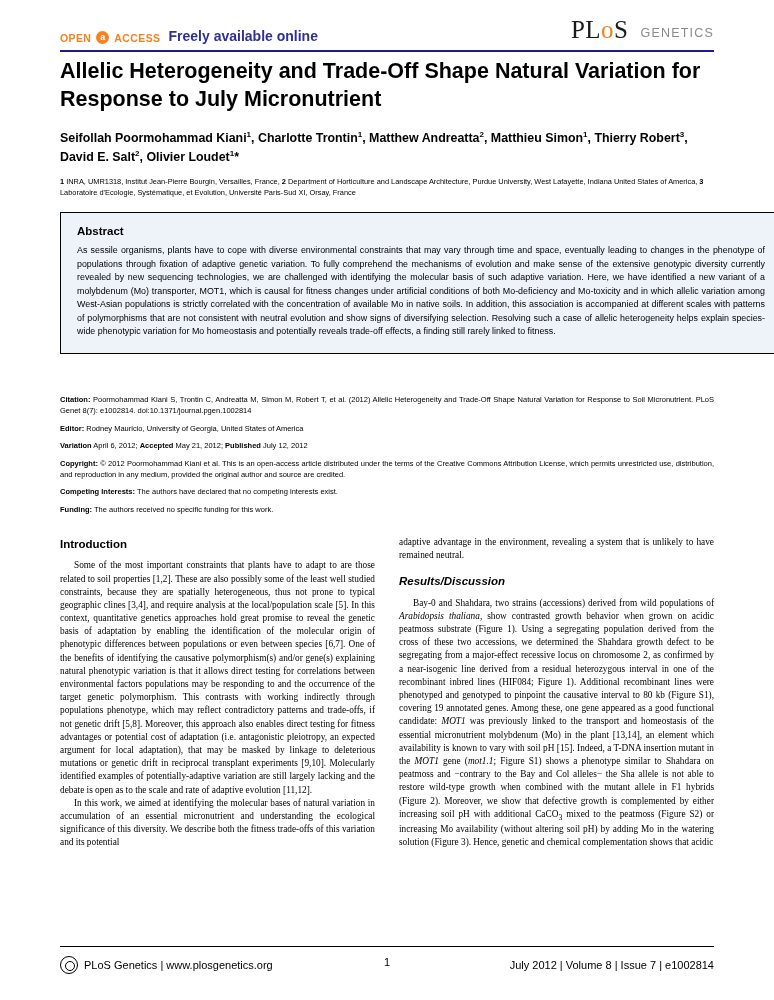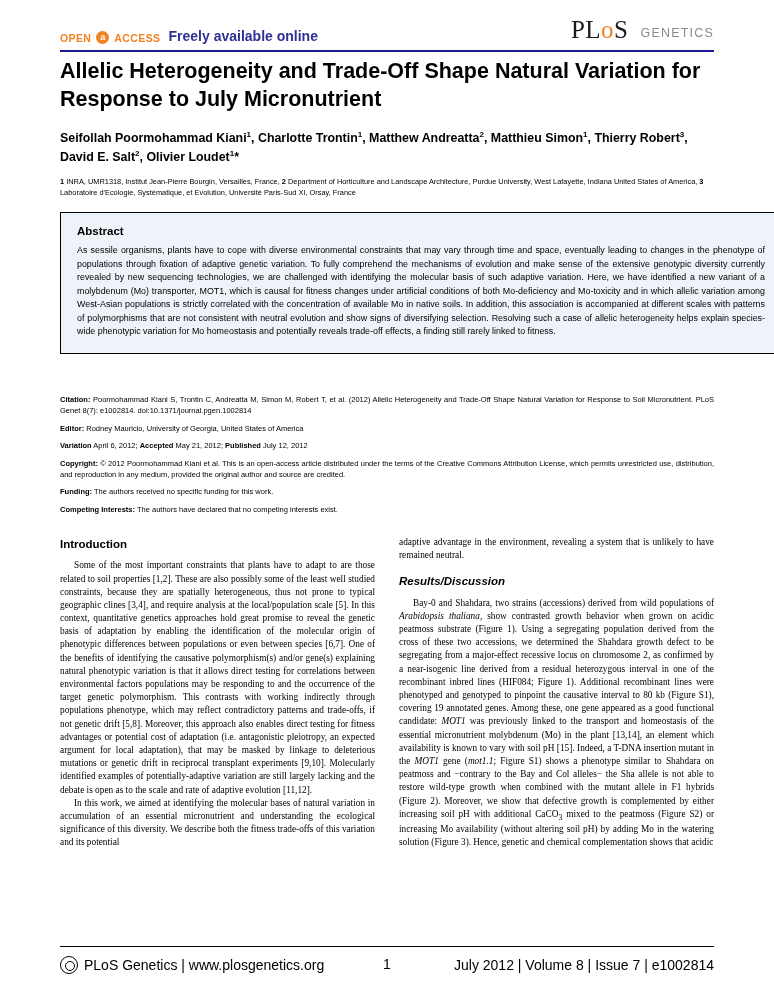--- a/index.html
+++ b/index.html
@@ -195,21 +195,21 @@
 
   
   .footer {
     position: absolute;
     left: 60px; top: 946px;
     width: 654px;
     height: 30px;
     border-top: 1px solid #000;
     padding-top: 6px;
     font-family: "Liberation Sans", sans-serif;
-    font-size: 14px;
+    font-size: 11px;
     display: flex;
     align-items: center;
   }
   .footer-logo {
     width: 18px; height: 18px;
     border-radius: 50%;
     border: 1.4px solid #000;
     margin-right: 6px;
     position: relative;
     flex: none;
@@ -261,22 +261,22 @@
   <div class="abstract-box">
     <div class="abstract-h">Abstract</div>
     <div class="abstract-t">As sessile organisms, plants have to cope with diverse environmental constraints that may vary through time and space, eventually leading to changes in the phenotype of populations through fixation of adaptive genetic variation. To fully comprehend the mechanisms of evolution and make sense of the extensive genotypic diversity currently revealed by new sequencing technologies, we are challenged with identifying the molecular basis of such adaptive variation. Here, we have identified a new variant of a molybdenum (Mo) transporter, MOT1, which is causal for fitness changes under artificial conditions of both Mo-deficiency and Mo-toxicity and in which allelic variation among West-Asian populations is strictly correlated with the concentration of available Mo in native soils. In addition, this association is accompanied at different scales with patterns of polymorphisms that are not consistent with neutral evolution and show signs of diversifying selection. Resolving such a case of allelic heterogeneity helps explain species-wide phenotypic variation for Mo homeostasis and potentially reveals trade-off effects, a finding still rarely linked to fitness.</div>
   </div>
 
   <div class="meta">
     <p><b>Citation:</b> <span>Poormohammad  Kiani S, Trontin C, Andreatta M, Simon M, Robert T, et al. (2012) Allelic Heterogeneity and Trade-Off Shape Natural Variation for Response to Soil Micronutrient. PLoS Genet 8(7): e1002814. doi:10.1371/journal.pgen.1002814</span></p>
     <p><b>Editor:</b> <span>Rodney Mauricio, University of Georgia, United States of America</span></p>
     <p><b>Variation</b> <span>April 6, 2012; <b>Accepted</b> May 21, 2012; <b>Published</b> July 12, 2012</span></p>
     <p><b>Copyright:</b> <span>© 2012 Poormohammad Kiani et al. This is an open-access article distributed under the terms of the Creative Commons Attribution License, which permits unrestricted use, distribution, and reproduction in any medium, provided the original author and source are credited.</span></p>
+    <p><b>Competing Interests:</b> <span>The authors have declared that no competing interests exist.</span></p>
     <p><b>Funding:</b> <span>The authors received no specific funding for this work.</span></p>
-    <p><b>Competing Interests:</b> <span>The authors have declared that no competing interests exist.</span></p>
   </div>
 
   <div class="col col-left">
     <div class="sec-h">Introduction</div>
     <p class="first">Some of the most important constraints that plants have to adapt to are those related to soil properties [1,2]. These are also possibly some of the least well studied constraints, because they are spatially heterogeneous, thus not prone to typical geographic clines [3,4], and require analysis at the local/population scale [5]. In this context, quantitative genetics approaches hold great promise to reveal the genetic basis of adaptation by enabling the identification of the molecular origin of phenotypic differences between populations or even between species [6,7]. One of the benefits of identifying the causative polymorphism(s) and/or gene(s) explaining natural phenotypic variation is that it allows direct testing for correlations between environmental factors populations may be responding to and the occurrence of the target genetic polymorphism. This contrasts with working indirectly through populations phenotype, which may reflect contradictory patterns and trade-offs, if not genetic drift [5,8]. Moreover, this approach also enables direct testing for fitness advantages or potential cost of adaptation (i.e. antagonistic pleiotropy, an expected argument for local adaptation), that may be masked by linkage to deleterious mutations or genetic drift in reciprocal transplant experiments [9,10]. Molecularly identified examples of potentially-adaptive variation are still largely lacking and the debate is open as to the scale and rate of adaptive evolution [11,12].</p>
     <p>In this work, we aimed at identifying the molecular bases of natural variation in accumulation of an essential micronutrient and understanding the ecological significance of this diversity. We describe both the fitness trade-offs of this variation and its potential</p>
   </div>
 
   <div class="col col-right">
     <p style="text-indent:0">adaptive advantage in the environment, revealing a system that is unlikely to have remained neutral.</p>

